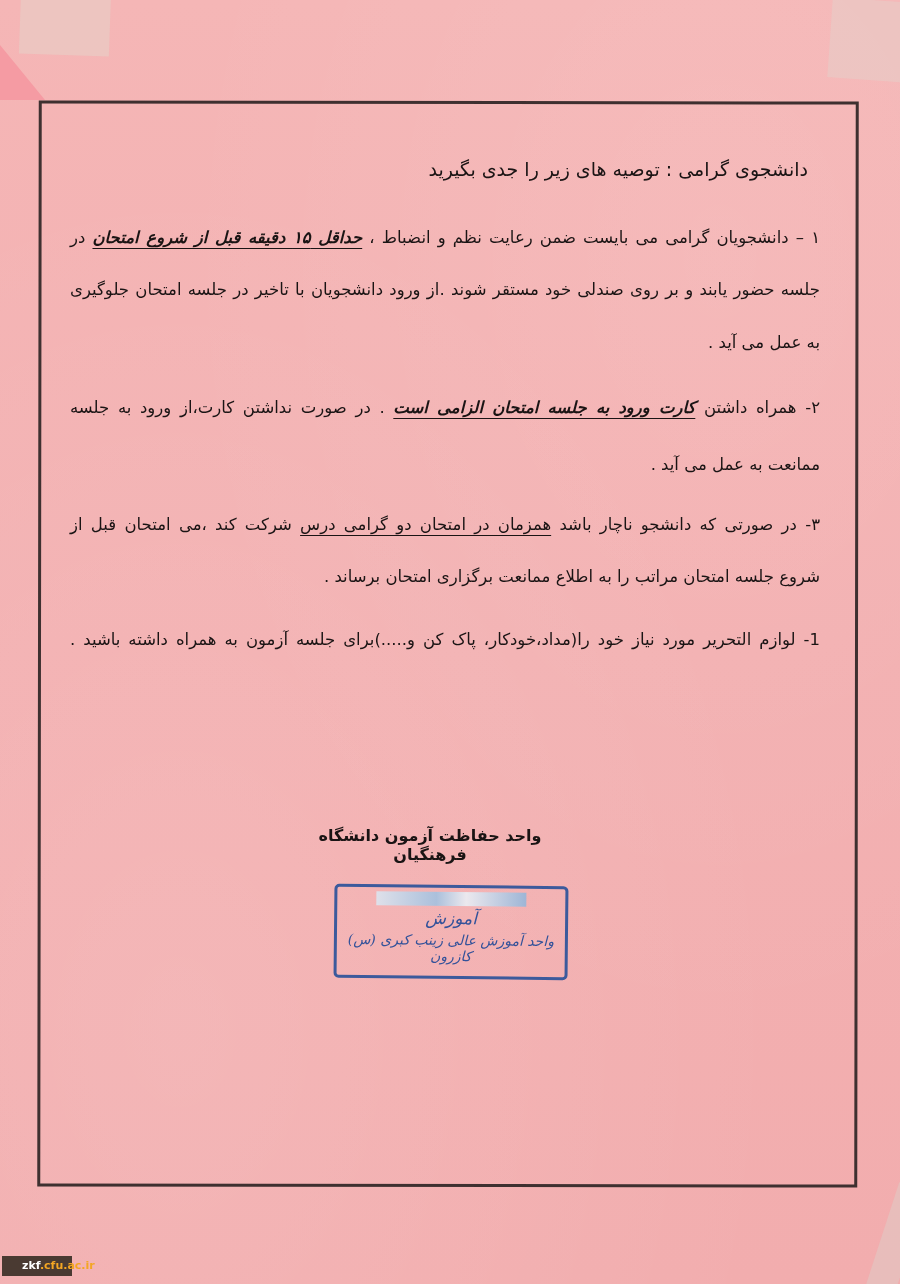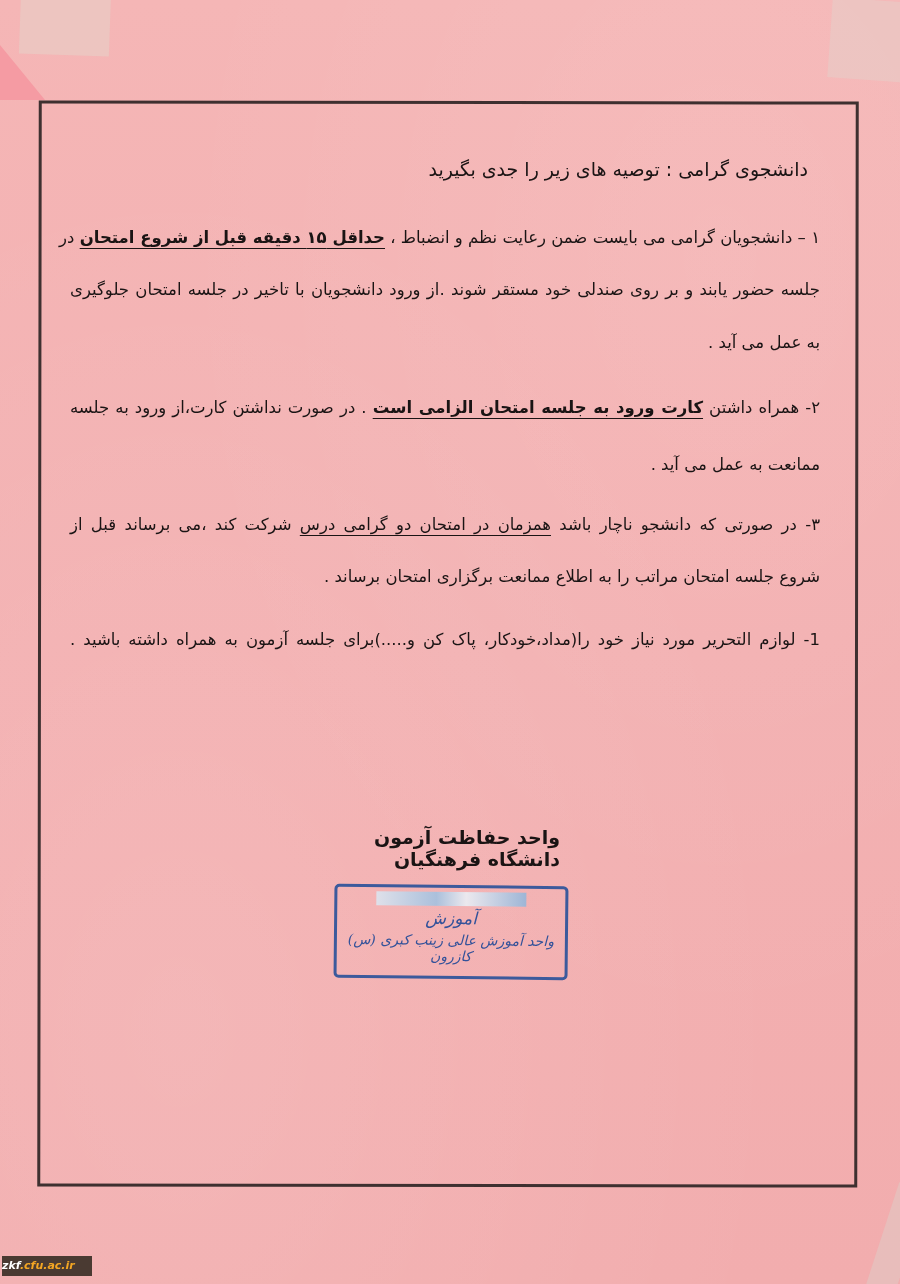--- a/index.html
+++ b/index.html
@@ -42,41 +42,41 @@
     .title {
       position: absolute; right: 12px; top: 8px;
       font-weight: normal; font-size: 19px; text-align: center; white-space: nowrap;
     }
     .line {
       position: absolute; right: 0; left: 0; font-size: 16.5px;
       text-align: justify; text-align-last: justify; white-space: nowrap;
     }
     .line.last { text-align-last: right; }
     .u { text-decoration: underline; text-underline-offset: 5px; }
-    .b { font-weight: bold; }
+    .b { font-weight: bold; font-style: italic; }
     .footer-unit {
       position: absolute; left: 300px; width: 260px; top: 826px;
-      direction: rtl; text-align: right; font-weight: bold; font-size: 19px;
+      direction: rtl; text-align: center; font-weight: bold; font-size: 16px;
     }
     .stamp {
       position: absolute; left: 334px; top: 885px; width: 228px; height: 88px;
       border: 3px solid #3c5a9c; border-radius: 5px; color: #33529a;
       direction: rtl; text-align: center; transform: rotate(0.6deg);
     }
     .stamp-top {
       margin: 4px auto 0; width: 150px; height: 14px;
       background: linear-gradient(90deg, #dbe8f3, #9ec2e2 40%, #eaf2f8 60%, #8fb6dc);
       opacity: 0.85;
     }
     .stamp-line1 { font-family: "DejaVu Serif", serif; font-size: 17px; font-style: italic; margin-top: 2px; }
     .stamp-line2 { font-family: "DejaVu Serif", serif; font-size: 14px; font-style: italic; margin-top: 4px; }
     .watermark {
-      position: absolute; left: 2px; top: 1256px; width: 90px; height: 20px;
+      position: absolute; left: 2px; top: 1256px; width: 70px; height: 20px;
       background: #4a3a32; color: #fff; font-size: 11px; font-weight: bold;
-      font-style: italic; line-height: 20px; padding-left: 0; box-sizing: border-box;
+      line-height: 20px; padding-left: 20px; box-sizing: border-box;
     }
     .watermark .dom { color: #f4a623; }
   </style>
 </head>
 <body>
 
 <div class="paper-texture"></div>
 <div class="tape-tl"></div>
 <div class="tape-tr"></div>
 <div class="corner-flap"></div>
@@ -92,21 +92,21 @@
   </div>
   <div class="line" style="top:130px;">جلسه حضور یابند و بر روی صندلی خود مستقر شوند .از ورود دانشجویان با تاخیر در جلسه امتحان جلوگیری</div>
   <div class="line last" style="top:183px;">به عمل می آید .</div>
 
   <div class="line" style="top:248px;">
     <span>۲- همراه داشتن </span><span class="b u">کارت ورود به جلسه امتحان الزامی است</span><span> . در صورت نداشتن کارت،از ورود به جلسه</span>
   </div>
   <div class="line last" style="top:305px;">ممانعت به عمل می آید .</div>
 
   <div class="line" style="top:365px;">
-    <span>۳- در صورتی که دانشجو ناچار باشد </span><span class="u">همزمان در  امتحان دو گرامی درس</span><span> شرکت کند ،می برساند قبل از</span>
+    <span>۳- در صورتی که دانشجو ناچار باشد </span><span class="u">همزمان در  امتحان دو گرامی درس</span><span> شرکت کند ،می امتحان قبل از</span>
   </div>
   <div class="line last" style="top:417px;">شروع جلسه امتحان مراتب را به اطلاع ممانعت برگزاری امتحان برساند .</div>
 
   <div class="line" style="top:480px;">1- لوازم التحریر مورد نیاز خود را(مداد،خودکار، پاک کن و.....)برای جلسه آزمون به همراه داشته باشید .</div>
 </div>
 
 <div class="footer-unit">واحد حفاظت آزمون دانشگاه فرهنگیان</div>
 
 <div class="stamp">
   <div class="stamp-top"></div>

